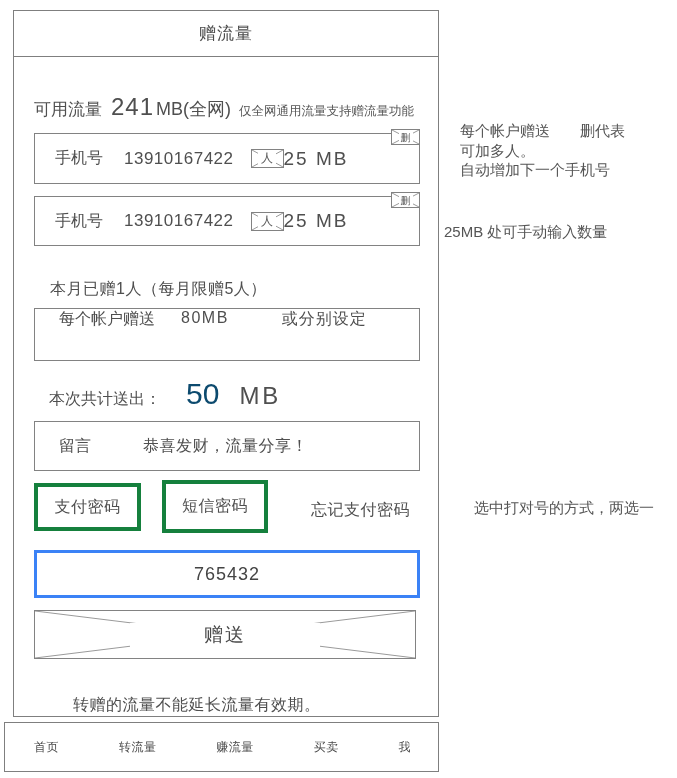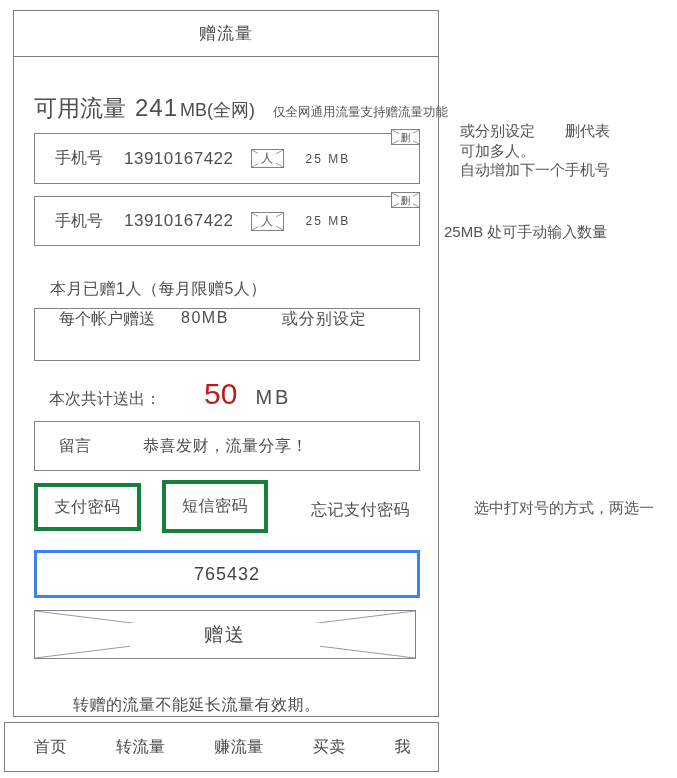--- a/index.html
+++ b/index.html
@@ -15,24 +15,24 @@
   .titlebar{
     position:absolute;left:0;top:0;width:100%;height:46px;
     border-bottom:1px solid #7f7f7f;box-sizing:border-box;
     display:flex;align-items:center;justify-content:center;
     font-size:17px;letter-spacing:1px;color:#4a4a4a;
   }
   .avail-row{
     position:absolute;left:20px;top:82px;right:4px;
     display:flex;align-items:baseline;white-space:nowrap;
   }
-  .avail-label{font-size:23px;}
+  .avail-label{font-size:17px;}
   .avail-value{font-size:24px;margin-left:9px;letter-spacing:1px;}
   .avail-unit{font-size:18px;margin-left:2px;}
-  .avail-note{font-size:12.5px;margin-left:18px;color:#565656;}
+  .avail-note{font-size:12.5px;margin-left:8px;color:#565656;}
 
   .sketch-box{position:relative;background:#fff;border:1px solid #828282;box-sizing:border-box;}
   .xlines{position:absolute;left:0;top:0;width:100%;height:100%;}
   .xlines line{stroke:#9a9a9a;stroke-width:1;vector-effect:non-scaling-stroke;}
   .sketch-label{
     position:relative;z-index:1;background:#fff;display:inline-block;
     text-align:center;
   }
 
   .recipient-row{
@@ -42,42 +42,42 @@
   }
   .row1{top:122px;}
   .row2{top:185px;height:50px;}
   .phone-label{font-size:16px;}
   .phone-value{font-size:17px;margin-left:21px;letter-spacing:0.5px;}
   .contact-badge{
     margin-left:17px;width:33px;height:19px;
     display:flex;align-items:center;justify-content:center;
   }
   .contact-badge .sketch-label{font-size:12px;line-height:13px;padding:0 3px;color:#5a5a5a;}
-  .amount-value{font-size:12px;margin-left:22px;letter-spacing:2px;}
+  .amount-value{font-size:19px;letter-spacing:2px;}
   .delete-badge{
     position:absolute;right:-1px;top:-5px;width:29px;height:16px;
     display:flex;align-items:center;justify-content:center;
   }
   .delete-badge .sketch-label{font-size:10px;line-height:11px;padding:0 2px;color:#5a5a5a;}
 
   .quota-note{position:absolute;left:36px;top:268px;font-size:16px;letter-spacing:0.5px;}
 
   .per-account-box{
     position:absolute;left:20px;top:297px;width:386px;height:53px;
     border:1px solid #828282;box-sizing:border-box;
     display:flex;align-items:flex-start;padding-left:24px;white-space:nowrap;gap:9px;
   }
   .pa-label{font-size:16px;}
   .pa-amount{font-size:16px;margin-left:17px;letter-spacing:1.5px;}
   .pa-alt{font-size:16px;margin-left:44px;letter-spacing:1px;}
 
-  .total-row{position:absolute;left:35px;top:366px;display:flex;align-items:baseline;white-space:nowrap;gap:18px;}
+  .total-row{position:absolute;left:35px;top:366px;display:flex;align-items:baseline;white-space:nowrap;}
   .total-label{font-size:16px;}
-  .total-value{font-size:30px;margin-left:25px;color:#b91c1c;}
-  .total-unit{font-size:20px;margin-left:0;letter-spacing:3px;}
+  .total-value{font-size:30px;margin-left:25px;color:#0c4a6e;}
+  .total-unit{font-size:24px;margin-left:20px;letter-spacing:3px;}
 
   .message-box{
     position:absolute;left:20px;top:410px;width:386px;height:50px;
     border:1px solid #828282;box-sizing:border-box;
     display:flex;align-items:center;padding-left:24px;white-space:nowrap;
   }
   .msg-label{font-size:16px;}
   .msg-value{font-size:16px;margin-left:52px;letter-spacing:0.5px;}
 
   .pw-box{
@@ -101,21 +101,21 @@
   }
   .gift-button .sketch-label{width:190px;font-size:19px;line-height:24px;letter-spacing:2px;color:#4a4a4a;}
 
   .footnote{position:absolute;left:59px;top:684px;font-size:16px;letter-spacing:0.5px;}
 
   
   .tabbar{
     position:absolute;left:4px;top:722px;width:435px;height:50px;
     border:1px solid #7f7f7f;box-sizing:border-box;background:#fff;
     display:flex;align-items:center;justify-content:space-between;
-    padding:0 27px 0 29px;font-size:16px;color:#4a4a4a;
+    padding:0 27px 0 29px;font-size:12px;color:#4a4a4a;
   }
   .tab-item{cursor:default;letter-spacing:0.5px;}
 
   
   .anno{position:absolute;color:#555;font-size:15px;line-height:19.5px;white-space:nowrap;}
   .anno-contacts{left:460px;top:121px;}
   .anno-amount{left:444px;top:222px;}
   .anno-password{left:474px;top:498px;}
 </style>
 </head>
@@ -215,20 +215,20 @@
 
   <div class="tabbar">
     <span class="tab-item">首页</span>
     <span class="tab-item">转流量</span>
     <span class="tab-item">赚流量</span>
     <span class="tab-item">买卖</span>
     <span class="tab-item">我</span>
   </div>
 
   <div class="anno anno-contacts">
-    <div>或分别设定　　删代表</div>
+    <div>每个帐户赠送　　删代表</div>
     <div>可加多人。</div>
     <div>自动增加下一个手机号</div>
   </div>
   <div class="anno anno-amount">25MB 处可手动输入数量</div>
   <div class="anno anno-password">选中打对号的方式，两选一</div>
 
 </div>
 
 </body></html>

